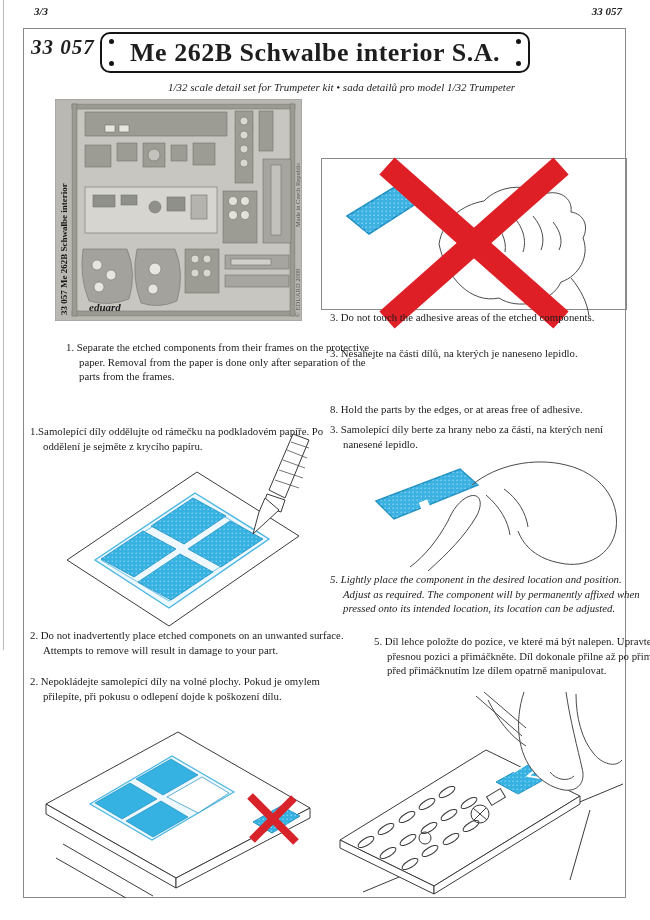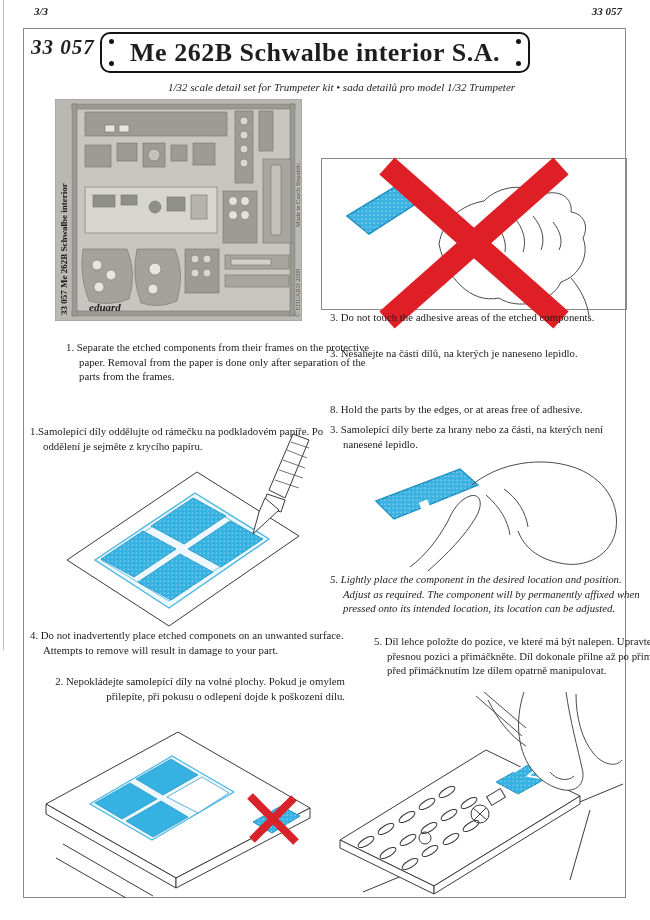--- a/index.html
+++ b/index.html
@@ -187,22 +187,22 @@
     <path d="M60,116 C80,98 96,82 108,62 C116,48 112,38 102,41 C92,44 84,56 80,66"></path>
     <path d="M80,66 C70,84 58,100 42,112"></path>
     <path d="M118,40 C132,52 140,66 142,80"></path>
     <path d="M136,34 C150,44 158,58 160,72"></path>
   </g>
 </svg>
 
 <div class="abs instr col-right" style="top:572px;font-style:italic;">5. Lightly place the component in the desired location and position. Adjust as required. The component will by permanently affixed when pressed onto its intended location, its location can be adjusted.</div>
 <div class="abs instr col-right" style="top:634px;margin-left:44px;">5. Díl lehce položte do pozice, ve které má být nalepen. Upravte přesnou pozici a přimáčkněte. Díl dokonale přilne až po přimáčknutí, před přimáčknutím lze dílem opatrně manipulovat.</div>
 
-<div class="abs instr col-left" style="top:628px;">4. Do not inadvertently place etched componets on an unwanted surface. Attempts to remove will result in damage to your part.</div>
-<div class="abs instr col-left" style="top:674px;text-align:right;">2. Nepokládejte samolepící díly na volné plochy. Pokud je omylem přilepíte, při pokusu o odlepení dojde k poškození dílu.</div>
+<div class="abs instr col-left" style="top:628px;">2. Do not inadvertently place etched componets on an unwanted surface. Attempts to remove will result in damage to your part.</div>
+<div class="abs instr col-left" style="top:674px;">2. Nepokládejte samolepící díly na volné plochy. Pokud je omylem přilepíte, při pokusu o odlepení dojde k poškození dílu.</div>
 
 <svg class="abs" style="left:38px;top:726px;" width="280" height="172" viewBox="0 0 280 172">
   <g stroke="#3a3a3a" fill="#ffffff">
     <polygon points="8,78 140,6 272,82 138,152"></polygon>
     <polygon points="8,78 138,152 138,162 8,88"></polygon>
     <polygon points="138,152 272,82 272,92 138,162"></polygon>
     <line x1="25" y1="118" x2="115" y2="170"></line>
     <line x1="18" y1="132" x2="88" y2="172"></line>
   </g>
   <g>

